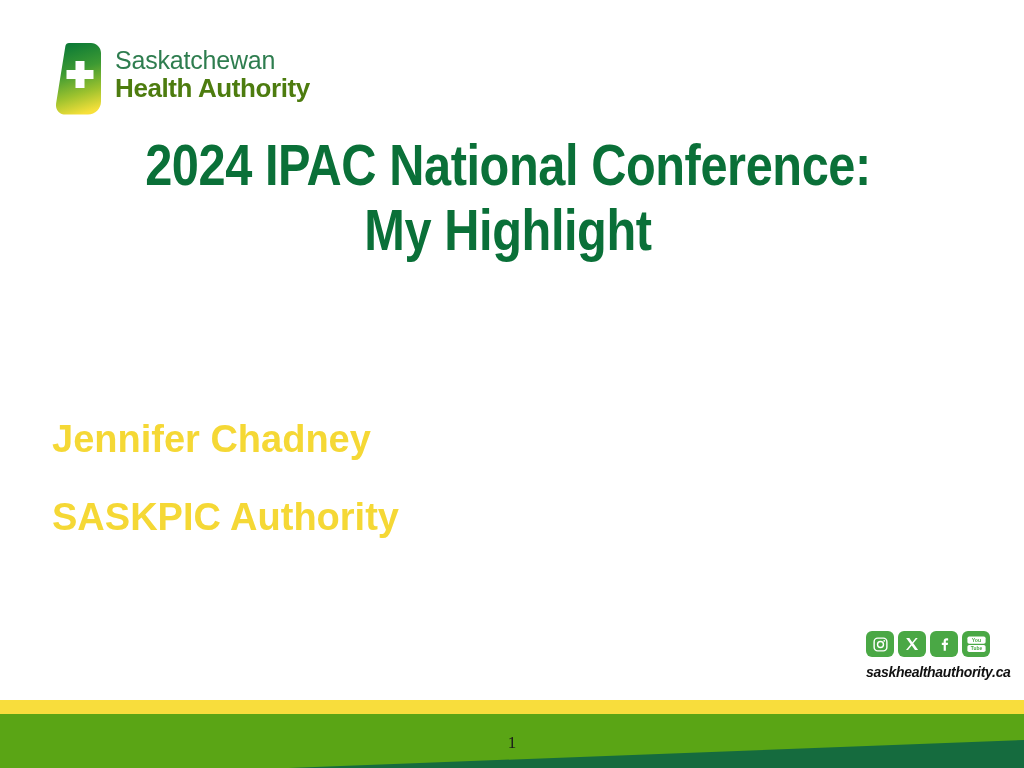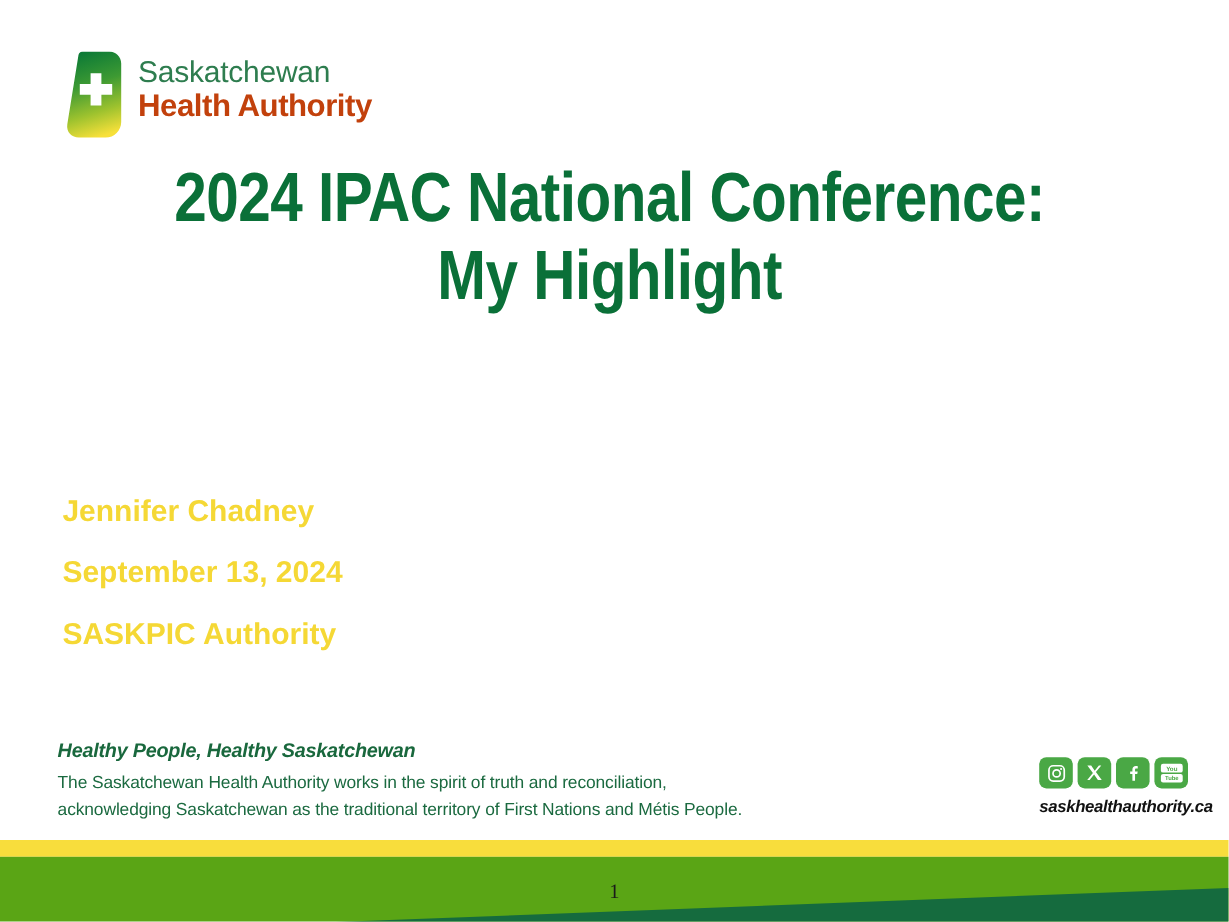--- a/index.html
+++ b/index.html
@@ -52,21 +52,21 @@
     font-weight: 400;
     color: #2e7d4f;
     line-height: 1.08;
     letter-spacing: -0.2px;
     white-space: nowrap;
   }
   .wm-line2 {
     font-family: "Liberation Sans", sans-serif;
     font-size: 26px;
     font-weight: 700;
-    color: #c2410c;
+    color: #4d7c0f;
     line-height: 1.08;
     letter-spacing: -0.4px;
     white-space: nowrap;
   }
 
   
   #title {
     position: absolute;
     left: 58px;
     top: 116px;
@@ -84,21 +84,21 @@
 
   
   #presenter {
     position: absolute;
     left: 52px;
     top: 384px;
     width: 620px;
     color: #f5d835;
     font-family: "Liberation Sans", sans-serif;
     font-weight: 700;
-    font-size: 25px;
+    font-size: 38px;
     line-height: 2.05;
   }
   #presenter div { white-space: nowrap; }
 
   
   #footer-text {
     position: absolute;
     left: 48px;
     top: 598px;
     width: 660px;
@@ -220,29 +220,23 @@
     </div>
   </div>
 
   <div id="title">
     <div>2024 IPAC National Conference:</div>
     <div>My Highlight</div>
   </div>
 
   <div id="presenter">
     <div>Jennifer Chadney</div>
-    <div>September 13, 2024</div>
     <div>SASKPIC Authority</div>
   </div>
 
-  <div id="footer-text">
-    <div id="tagline">Healthy People, Healthy Saskatchewan</div>
-    <div class="ack-line">The Saskatchewan Health Authority works in the spirit of truth and reconciliation,</div>
-    <div class="ack-line">acknowledging Saskatchewan as the traditional territory of First Nations and Métis People.</div>
-  </div>
 
   <div id="social-block">
     <div id="social-icons">
 
       <div class="soc">
         <svg width="17" height="17" viewBox="0 0 24 24" xmlns="http://www.w3.org/2000/svg">
           <rect x="3" y="3" width="18" height="18" rx="5" ry="5" fill="none" stroke="#ffffff" stroke-width="2"></rect>
           <circle cx="12" cy="12" r="4.2" fill="none" stroke="#ffffff" stroke-width="2"></circle>
           <circle cx="17.3" cy="6.8" r="1.3" fill="#ffffff"></circle>
         </svg>

